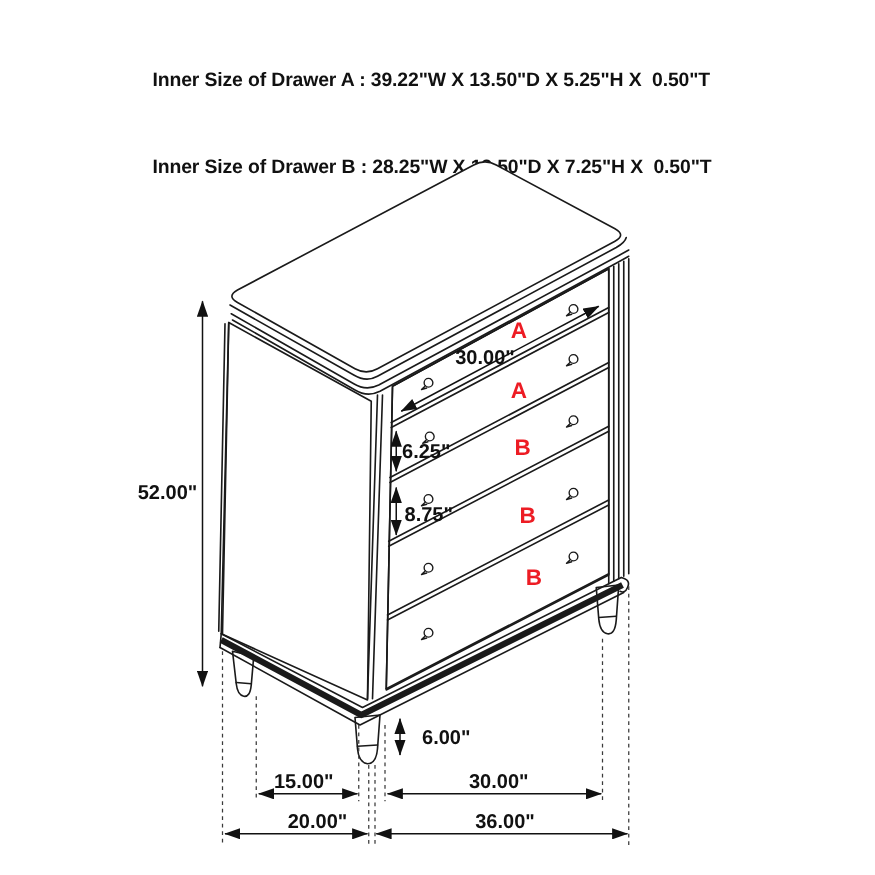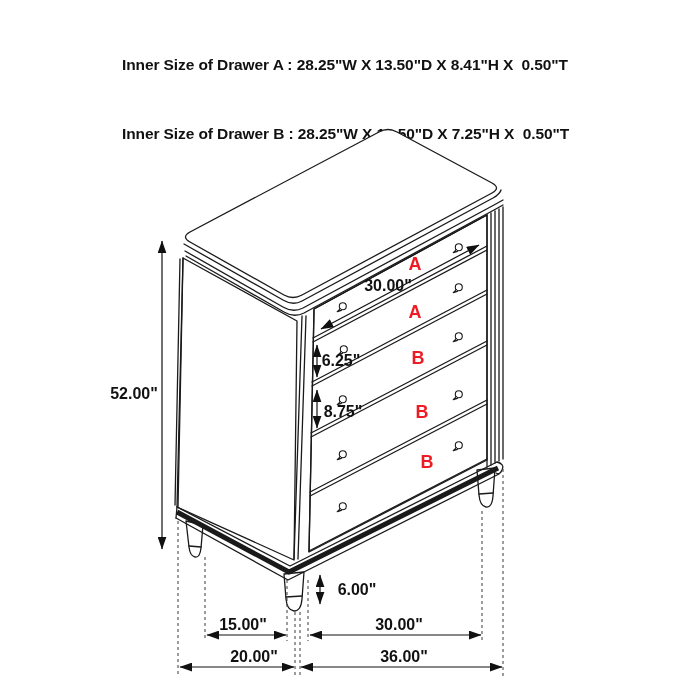--- a/index.html
+++ b/index.html
@@ -20,21 +20,21 @@
   .fillw{fill:#ffffff;stroke:#1a1a1a;stroke-width:1.3;stroke-linejoin:round;}
   .band{stroke:#1a1a1a;stroke-width:5;fill:none;stroke-linejoin:round;}
   .dim{stroke:#111;stroke-width:1.2;fill:none;}
   .dot{stroke:#3a3a3a;stroke-width:1;stroke-dasharray:3,3;fill:none;}
   .knob{stroke:#1a1a1a;stroke-width:1.1;fill:#ffffff;stroke-linejoin:round;stroke-linecap:round;}
 </style>
 </head>
 <body>
 
 <div class="hdr">
-  <div>Inner Size of Drawer A : 28.25"W X 13.50"D X 8.41"H X  0.50"T</div>
+  <div>Inner Size of Drawer A : 39.22"W X 13.50"D X 5.25"H X  0.50"T</div>
   <div>Inner Size of Drawer B : 28.25"W X 13.50"D X 7.25"H X  0.50"T</div>
 </div>
 
 <svg width="700" height="700" viewBox="0 0 700 700">
   <defs>
     <marker id="ah" viewBox="0 0 12 8.4" refX="11.5" refY="4.2" markerWidth="13" markerHeight="9" orient="auto-start-reverse" markerUnits="userSpaceOnUse">
       <path d="M0,0 L12,4.2 L0,8.4 Z" fill="#111"></path>
     </marker>
     <g id="knobdef">
       <circle cx="0.8" cy="-0.8" r="3.5"></circle>

